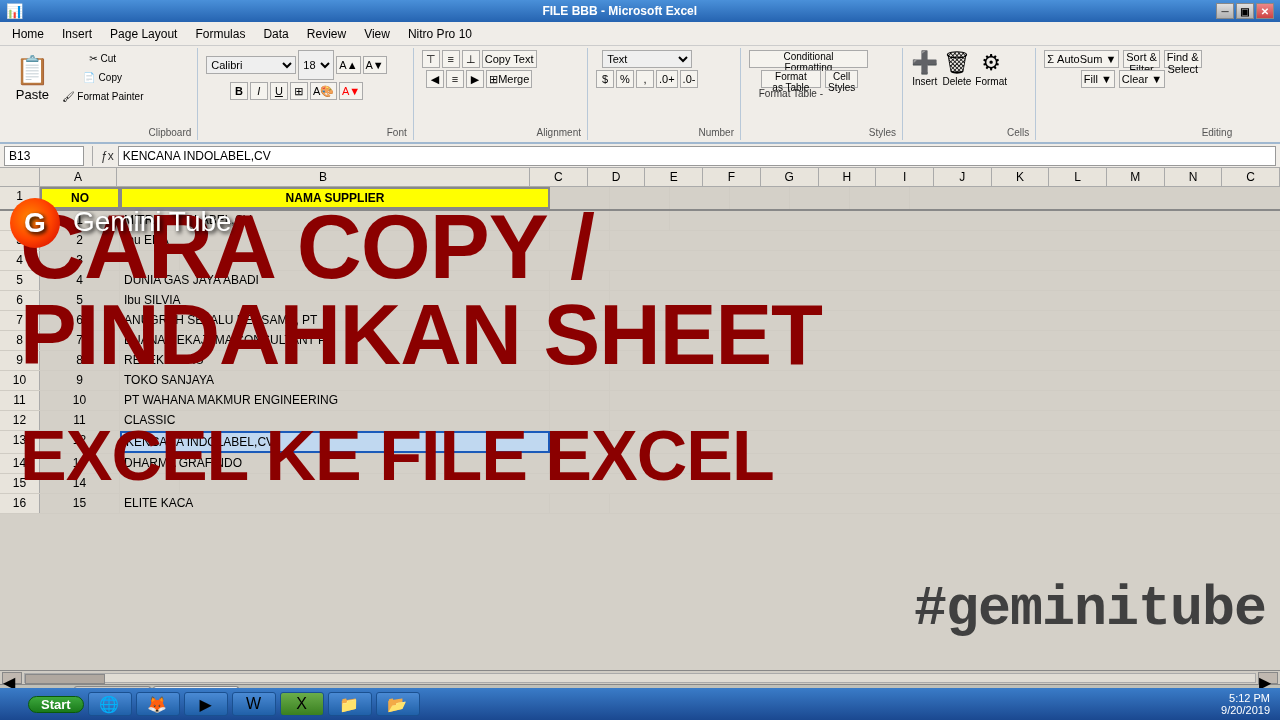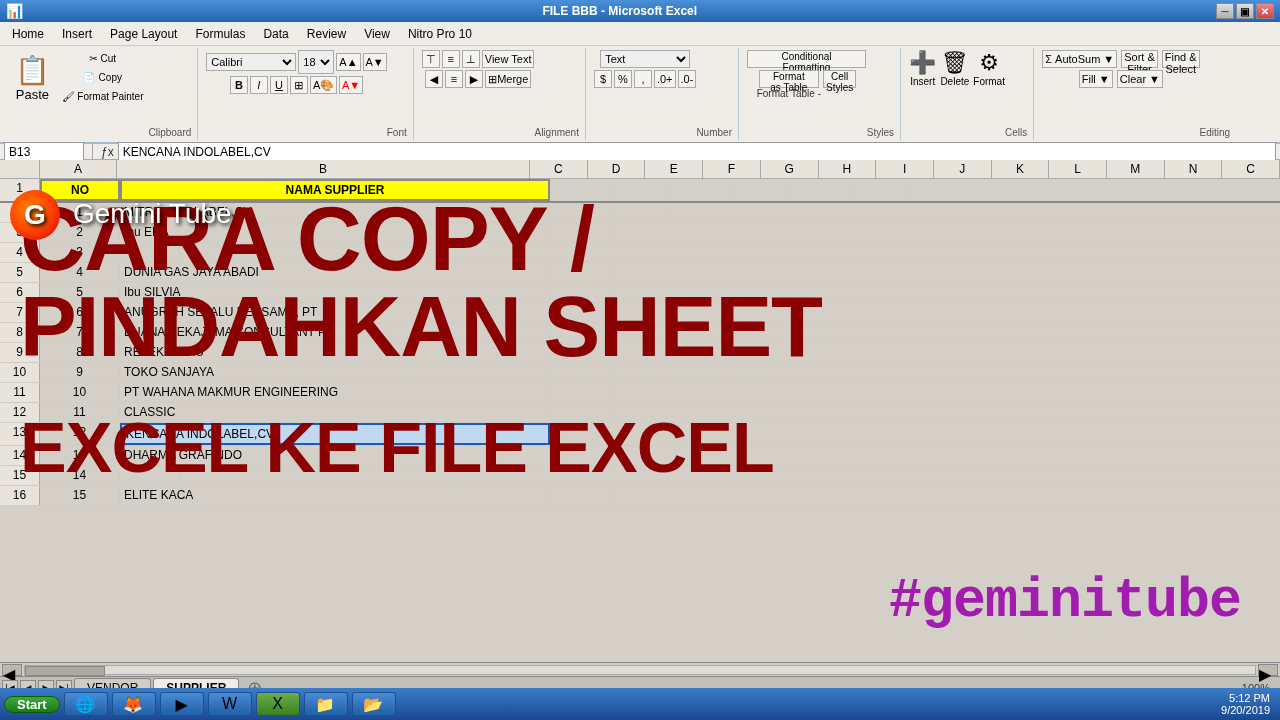--- a/index.html
+++ b/index.html
@@ -86,21 +86,21 @@
       align-items: center;
       padding: 2px 4px;
       cursor: pointer;
       font-size: 10px;
       border-radius: 2px;
       border: 1px solid transparent;
     }
 
     
     .formula-bar {
-      height: 16px;
+      height: 24px;
       background: #f0ede8;
       border-bottom: 1px solid #aaa;
       display: flex;
       align-items: center;
       padding: 0 4px;
       gap: 4px;
     }
     .cell-ref-box {
       width: 80px;
       height: 20px;
@@ -263,20 +263,21 @@
     }
     .start-btn {
       background: linear-gradient(to bottom, #3da83d, #1a7a1a);
       border-radius: 12px;
       padding: 0 12px;
       color: white;
       font-weight: bold;
       font-size: 13px;
       cursor: pointer;
       border: 1px solid #0a5a0a;
+      margin-left: 24px;
     }
     .taskbar-btn {
       width: 44px; height: 24px;
       background: linear-gradient(to bottom, #4a8ad4, #2060a8);
       border: 1px solid #1a5090;
       border-radius: 3px;
       display: flex; align-items: center; justify-content: center;
       cursor: pointer;
     }
     .taskbar-icon { font-size: 16px; }
@@ -340,21 +341,21 @@
     }
 
     
     .font-select {
       height: 18px;
       font-size: 11px;
       border: 1px solid #aaa;
       width: 90px;
     }
     .font-size-select {
-      height: 24px;
+      height: 30px;
       font-size: 11px;
       border: 1px solid #aaa;
       width: 36px;
     }
     .small-btn {
       height: 18px;
       min-width: 18px;
       font-size: 11px;
       border: 1px solid #aaa;
       background: #f5f3ee;
@@ -432,21 +433,21 @@
       </div>
       <div class="ribbon-group-label">Font</div>
     </div>
 
     <div class="ribbon-group" style="min-width:120px;">
       <div class="ribbon-group-content" style="flex-direction:column;gap:2px;">
         <div style="display:flex;gap:2px;">
           <button class="small-btn">⊤</button>
           <button class="small-btn">≡</button>
           <button class="small-btn">⊥</button>
-          <button class="small-btn">View Text</button>
+          <button class="small-btn">Copy Text</button>
         </div>
         <div style="display:flex;gap:2px;">
           <button class="small-btn">◀</button>
           <button class="small-btn">≡</button>
           <button class="small-btn">▶</button>
           <button class="small-btn">⊞Merge</button>
         </div>
       </div>
       <div class="ribbon-group-label">Alignment</div>
     </div>
@@ -533,21 +534,21 @@
 
   <div class="gemini-logo">
     <span class="gem-circle">G</span>
     <span style="font-size:28px;color:#fff;text-shadow:2px 2px 4px #000;">Gemini Tube</span>
   </div>
 
   <div class="overlay-text">
     <div class="watermark-main" style="font-size:90px; top:30px; left:20px;">CARA COPY /</div>
     <div class="watermark-main" style="font-size:85px; top:120px; left:20px;">PINDAHKAN SHEET</div>
     <div class="watermark-main" style="font-size:70px; top:250px; left:20px;">EXCEL KE FILE EXCEL</div>
-    <div class="watermark-main" style="font-size:55px; bottom:30px; right:39px; color:#a21caf; font-family: 'Courier New', monospace;">#geminitube</div>
+    <div class="watermark-main" style="font-size:55px; bottom:30px; right:14px; color:#404040; font-family: 'Courier New', monospace;">#geminitube</div>
   </div>
 
   <div class="col-headers">
     <div class="row-num-spacer"></div>
     <div class="col-header" style="width:80px;">A</div>
     <div class="col-header" style="width:430px;">B</div>
     <div class="col-header" style="width:60px;">C</div>
     <div class="col-header" style="width:60px;">D</div>
     <div class="col-header" style="width:60px;">E</div>
     <div class="col-header" style="width:60px;">F</div>

